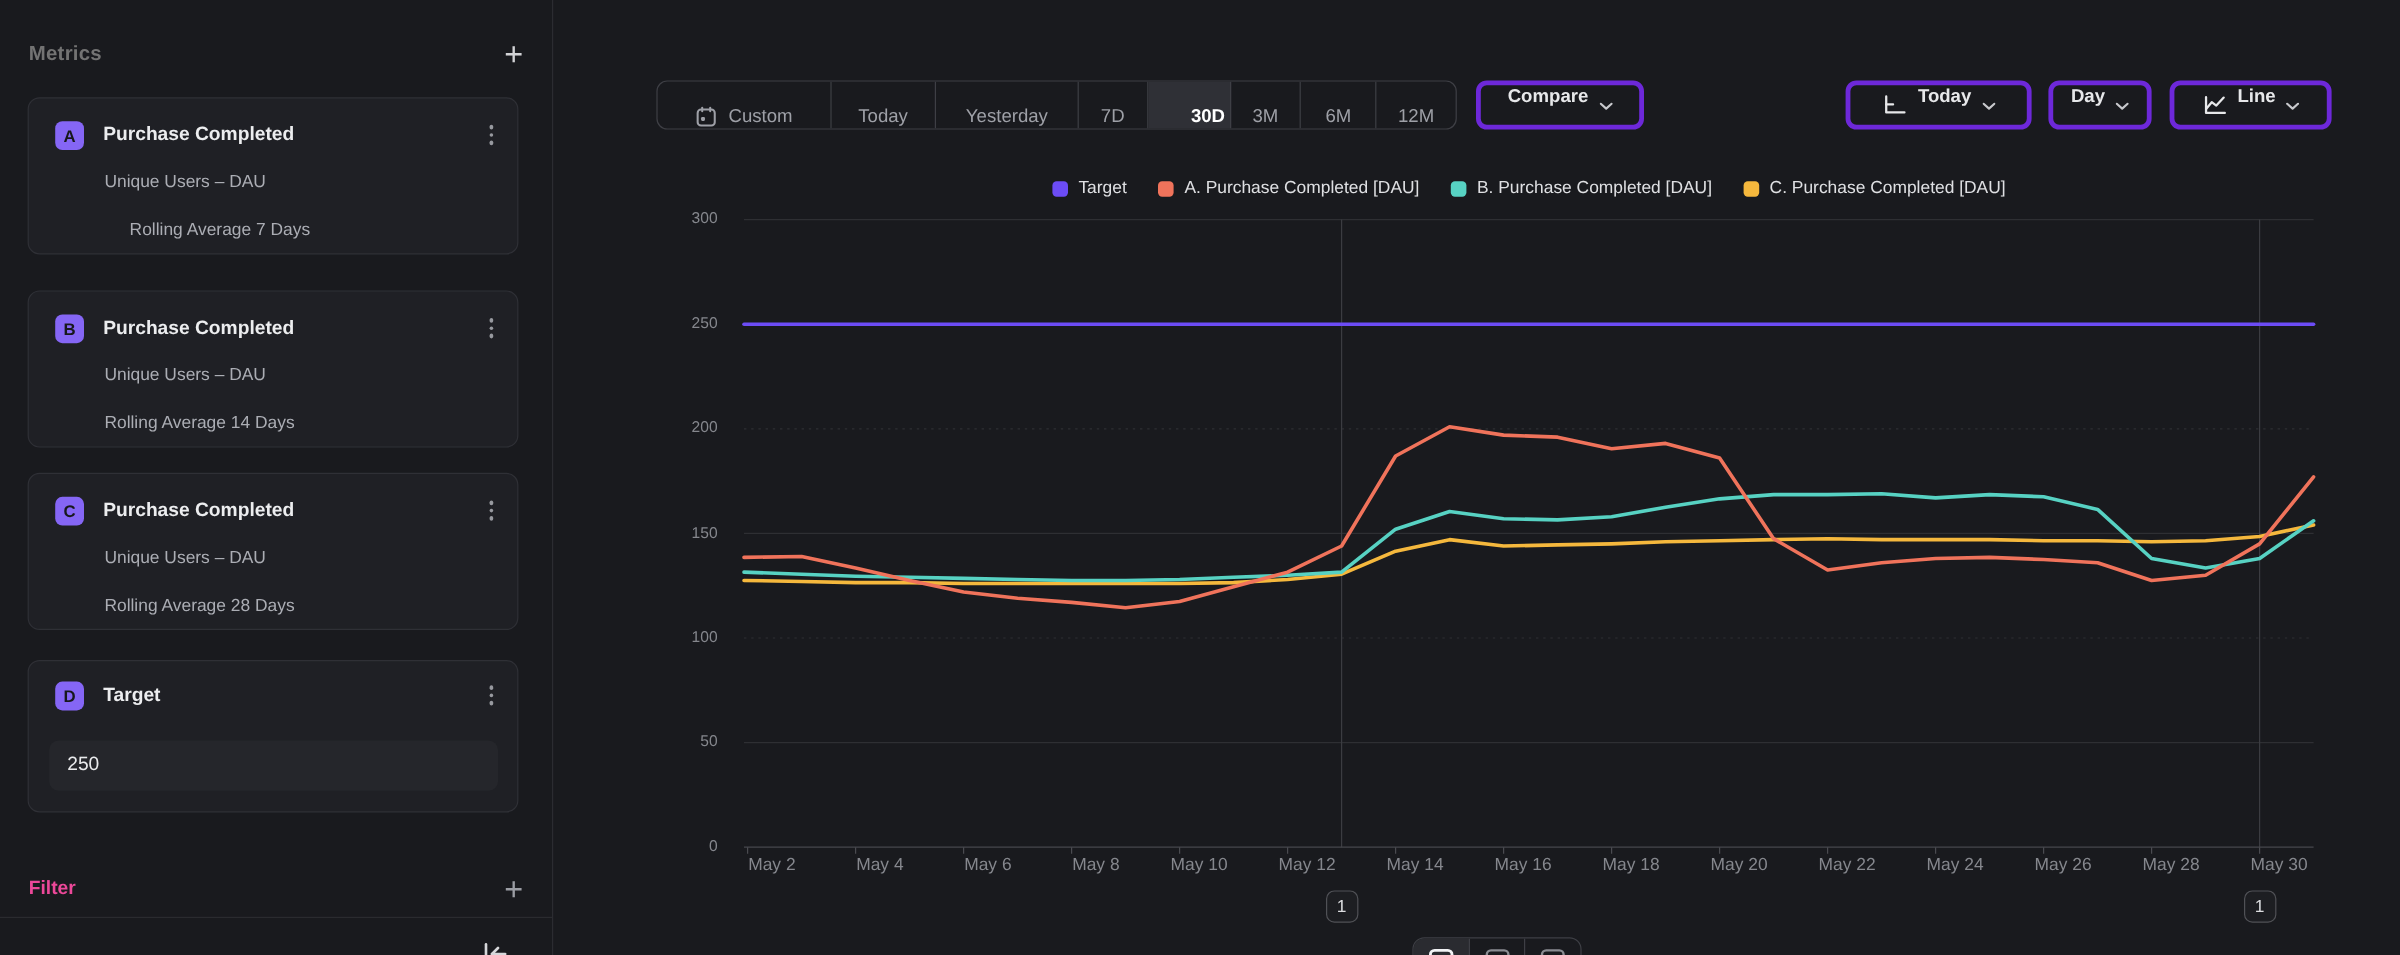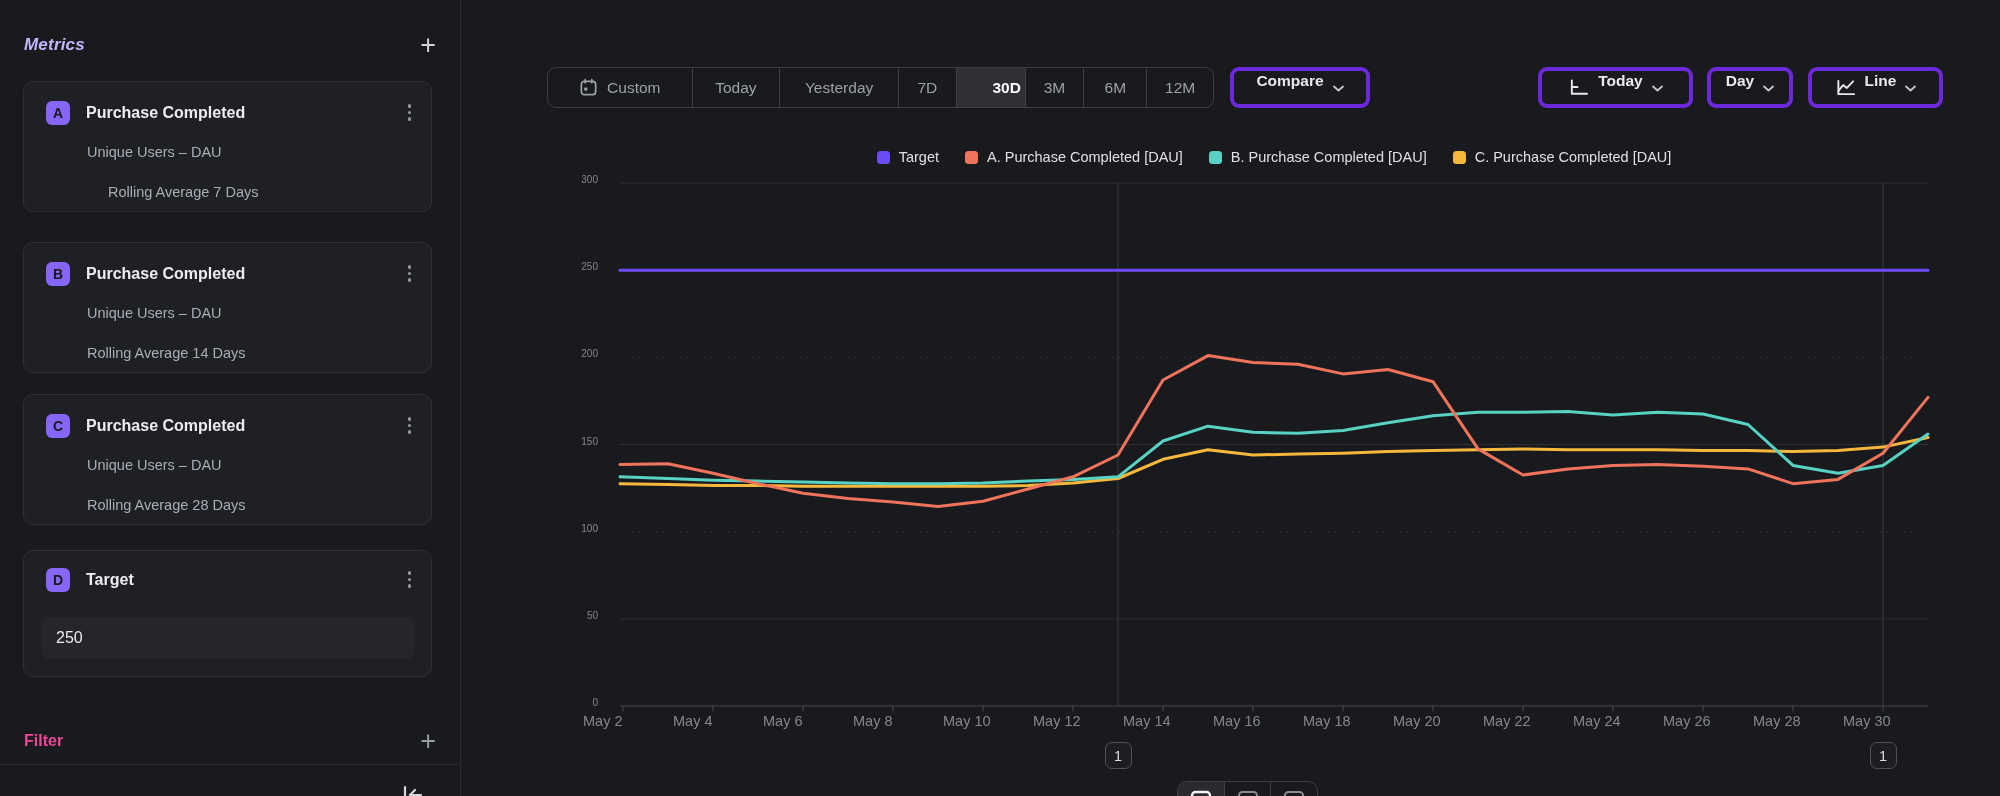--- a/index.html
+++ b/index.html
@@ -8,21 +8,21 @@
     background:#191A1E;
     font-family:"Liberation Sans", sans-serif;
     -webkit-font-smoothing:antialiased;
   }
   .abs{position:absolute;}
   
   .sidebar{position:absolute;left:0;top:0;width:461px;height:796px;
     background:#191A1E;border-right:1px solid #2B2C31;box-sizing:border-box;}
   .side-head{position:absolute;left:24px;right:20px;top:32px;height:26px;
     display:flex;align-items:center;justify-content:space-between;}
-  .side-head .hd{font-size:17px;font-weight:700;color:#c4b5fd;letter-spacing:.2px;font-style:italic;}
+  .side-head .hd{font-size:17px;font-weight:700;color:#737373;letter-spacing:.2px;}
   .plus-btn{background:none;border:none;color:#D2D3D6;font-size:27px;font-weight:300;
     line-height:20px;cursor:pointer;padding:0 4px;}
   .plus-btn.dim{color:#9B9DA4;}
   .card{position:absolute;left:23px;width:409px;background:#1F2025;
     border:1px solid #2F3036;border-radius:10px;box-sizing:border-box;}
   .card-head{position:absolute;left:22px;right:14px;top:18px;height:25px;
     display:flex;align-items:center;}
   .badge{width:24px;height:24px;border-radius:6px;background:#8566F5;color:#17181C;
     font-size:14px;font-weight:700;display:flex;align-items:center;justify-content:center;flex:0 0 24px;}
   .card-title{margin-left:16px;font-size:16px;font-weight:700;color:#ECEDEF;flex:1 1 auto;}
@@ -41,34 +41,34 @@
   
   .btn{position:absolute;top:67px;height:41px;box-sizing:border-box;
     border:4px solid #6d28d9;border-radius:9px;background:transparent;
     color:#E7E8EA;font-size:15.5px;font-weight:700;
     display:flex;justify-content:center;gap:9px;cursor:pointer;
     font-family:"Liberation Sans", sans-serif;}
   .btn .chev{color:#C7C8CC;margin-top:1px;}
   .seg-control{position:absolute;left:547px;top:67px;width:667px;height:41px;
     border:1px solid #3E3F45;border-radius:9px;box-sizing:border-box;
     display:flex;overflow:hidden;}
-  .seg{display:flex;align-items:center;justify-content:center;gap:9px;
+  .seg{display:flex;align-items:flex-end;justify-content:center;gap:9px;
     font-size:15.5px;color:#9EA0A7;box-sizing:border-box;cursor:pointer;
     border-right:1px solid #3E3F45;height:100%;}
   .seg:last-child{border-right:none;}
   .seg.active{background:#2F3036;color:#FFFFFF;font-weight:700;padding-left:32px;}
   .icon{display:inline-flex;align-items:center;justify-content:center;}
   
   .legend{position:absolute;left:620px;top:147px;width:1308px;height:20px;
     display:flex;align-items:center;justify-content:center;gap:26px;}
   .legend-item{display:flex;align-items:center;gap:9px;cursor:pointer;}
   .legend-swatch{width:13px;height:13px;border-radius:3.5px;flex:0 0 13px;}
   .legend-label{font-size:14.5px;color:#DFE0E3;}
-  .ylab{position:absolute;width:62px;text-align:right;font-size:10px;color:#85878D;}
-  .xlab{position:absolute;width:80px;text-align:left;font-size:14.5px;color:#85878D;top:713px;}
+  .ylab{position:absolute;width:62px;text-align:right;font-size:13px;color:#85878D;}
+  .xlab{position:absolute;width:80px;text-align:right;font-size:14.5px;color:#85878D;top:713px;}
   .anno-badge{position:absolute;top:742px;width:27px;height:27px;box-sizing:border-box;
     border:1px solid #505156;border-radius:7px;background:#1D1E22;
     display:flex;align-items:center;justify-content:center;
     font-size:14.5px;color:#DCDDE0;cursor:pointer;}
   .mini-seg{position:absolute;left:1177px;top:781px;width:141px;height:42px;
     border:1px solid #3E3F45;border-radius:10px;box-sizing:border-box;
     display:flex;overflow:hidden;}
   .mini-seg .mseg{flex:1 1 33%;display:flex;align-items:flex-start;justify-content:center;
     padding-top:8px;border-right:1px solid #3E3F45;cursor:pointer;}
   .mini-seg .mseg:last-child{border-right:none;}

